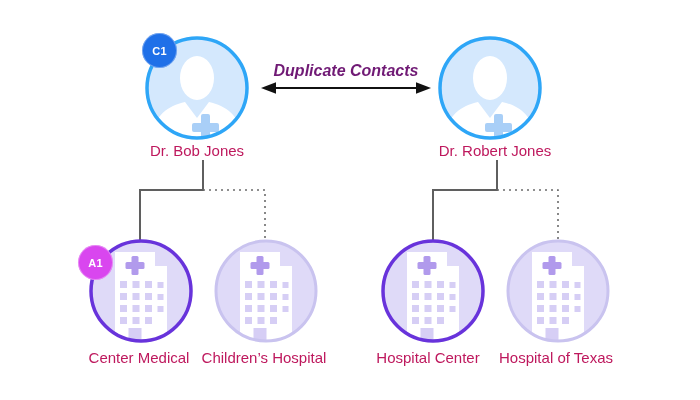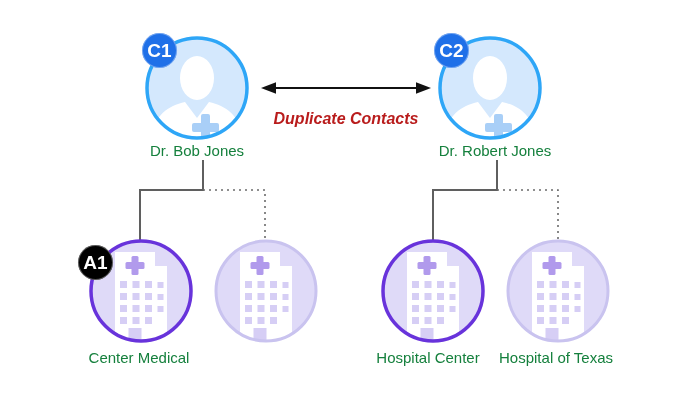--- a/index.html
+++ b/index.html
@@ -5,32 +5,32 @@
   html,body{margin:0;padding:0;background:#fff;}
   .canvas{
     position:relative;width:700px;height:400px;background:#ffffff;overflow:hidden;
     font-family:"Liberation Sans","DejaVu Sans",sans-serif;color:#1e1e1e;
   }
   .abs{position:absolute;}
   svg{display:block;}
   .badge{
     position:absolute;width:35px;height:35px;border-radius:50%;
     display:flex;align-items:center;justify-content:center;
-    color:#fff;font-weight:bold;font-size:19px;letter-spacing:.2px;
+    color:#fff;font-weight:bold;font-size:11px;letter-spacing:.2px;
     box-shadow:0 0 0 1px rgba(255,255,255,.35) inset;
   }
   .badge.blue{background:#1F70E8;}
-  .badge.purple{background:#000000;}
+  .badge.purple{background:#d946ef;}
   .node-label{
     position:absolute;transform:translateX(-50%);white-space:nowrap;
-    font-size:15px;color:#15803d;
+    font-size:15px;color:#be185d;
   }
   .arrow-title{
     position:absolute;transform:translateX(-50%);white-space:nowrap;
-    font-style:italic;font-weight:600;font-size:16px;color:#b91c1c;margin-top:48px;
+    font-style:italic;font-weight:600;font-size:16px;color:#701a75;
   }
 </style>
 </head>
 <body>
 
 <div class="canvas">
 
   <svg class="abs" style="left:0;top:0" width="700" height="400" viewBox="0 0 700 400">
 
     <g>
@@ -74,21 +74,20 @@
       </defs>
     <circle cx="54" cy="54" r="50" fill="#D4E8FD"></circle>
     <g clip-path="url(#avc2)">
       <ellipse cx="54" cy="44" rx="17" ry="22" fill="#fff"></ellipse>
       <path d="M8 108 C10 82 24 72 42 68 L54 84 L66 68 C84 72 98 82 100 108 Z" fill="#fff"></path>
       <rect x="58" y="80" width="9" height="27" rx="2" fill="#A9CFF7"></rect>
       <rect x="49" y="89" width="27" height="9" rx="2" fill="#A9CFF7"></rect>
     </g>
     <circle cx="54" cy="54" r="50" fill="none" stroke="#2EA6F7" stroke-width="3.5"></circle>
   </svg>
-  <div class="badge blue" style="left:434px;top:33px">C2</div>
   <div class="node-label" style="left:495px;top:142px">Dr. Robert Jones</div>
 
   <svg class="abs" style="left:87px;top:237px" width="108" height="108" viewBox="0 0 108 108">
     <defs>
         <clipPath id="bc1">
           <circle cx="54" cy="54" r="50"></circle>
         </clipPath>
       </defs>
     <circle cx="54" cy="54" r="50" fill="#DFDAF8"></circle>
     <g clip-path="url(#bc1)">
@@ -146,20 +145,21 @@
           <rect x="45.5" y="80" width="7" height="7"></rect>
           <rect x="58" y="80" width="7" height="7"></rect>
         <rect x="70.5" y="45" width="6" height="6"></rect>
           <rect x="70.5" y="57" width="6" height="6"></rect>
           <rect x="70.5" y="69" width="6" height="6"></rect>
         <rect x="41.5" y="91" width="13" height="14"></rect>
       </g>
     </g>
     <circle cx="54" cy="54" r="50" fill="none" stroke="#C9C3EF" stroke-width="3"></circle>
   </svg>
+  <div class="node-label" style="left:264px;top:349px">Children’s Hospital</div>
 
   <svg class="abs" style="left:379px;top:237px" width="108" height="108" viewBox="0 0 108 108">
     <defs>
         <clipPath id="bc3">
           <circle cx="54" cy="54" r="50"></circle>
         </clipPath>
       </defs>
     <circle cx="54" cy="54" r="50" fill="#DFDAF8"></circle>
     <g clip-path="url(#bc3)">
       <rect x="28" y="15" width="40" height="88" fill="#fff"></rect>

